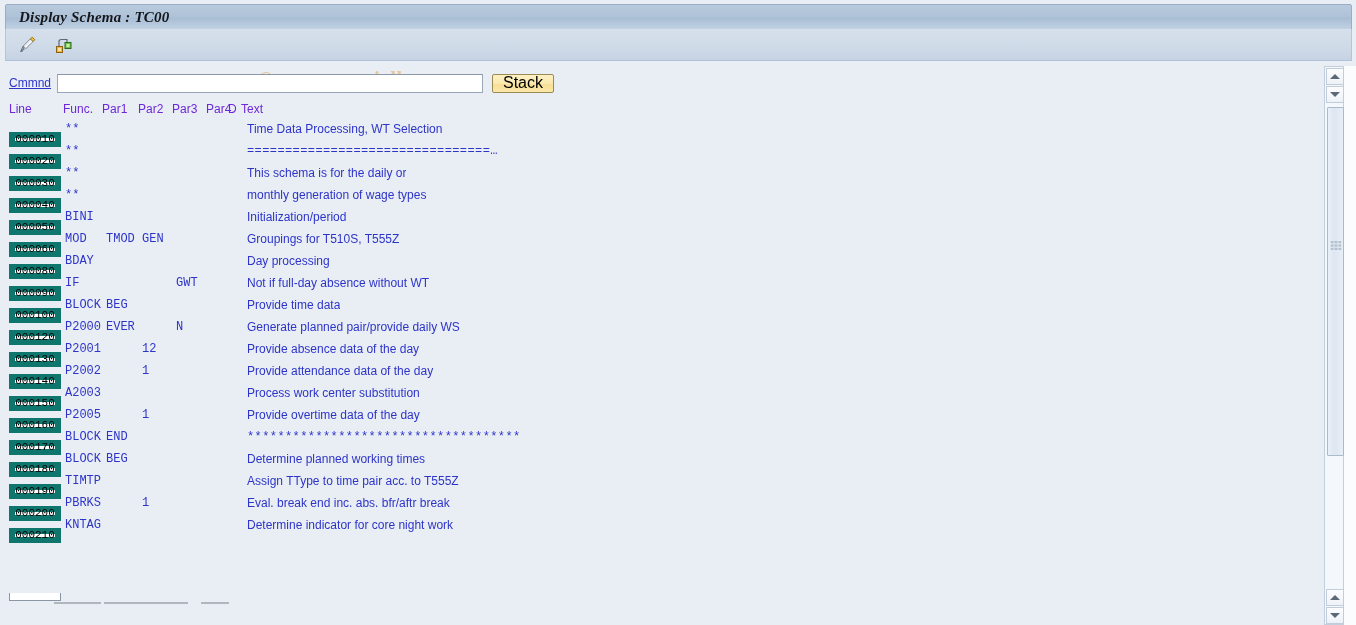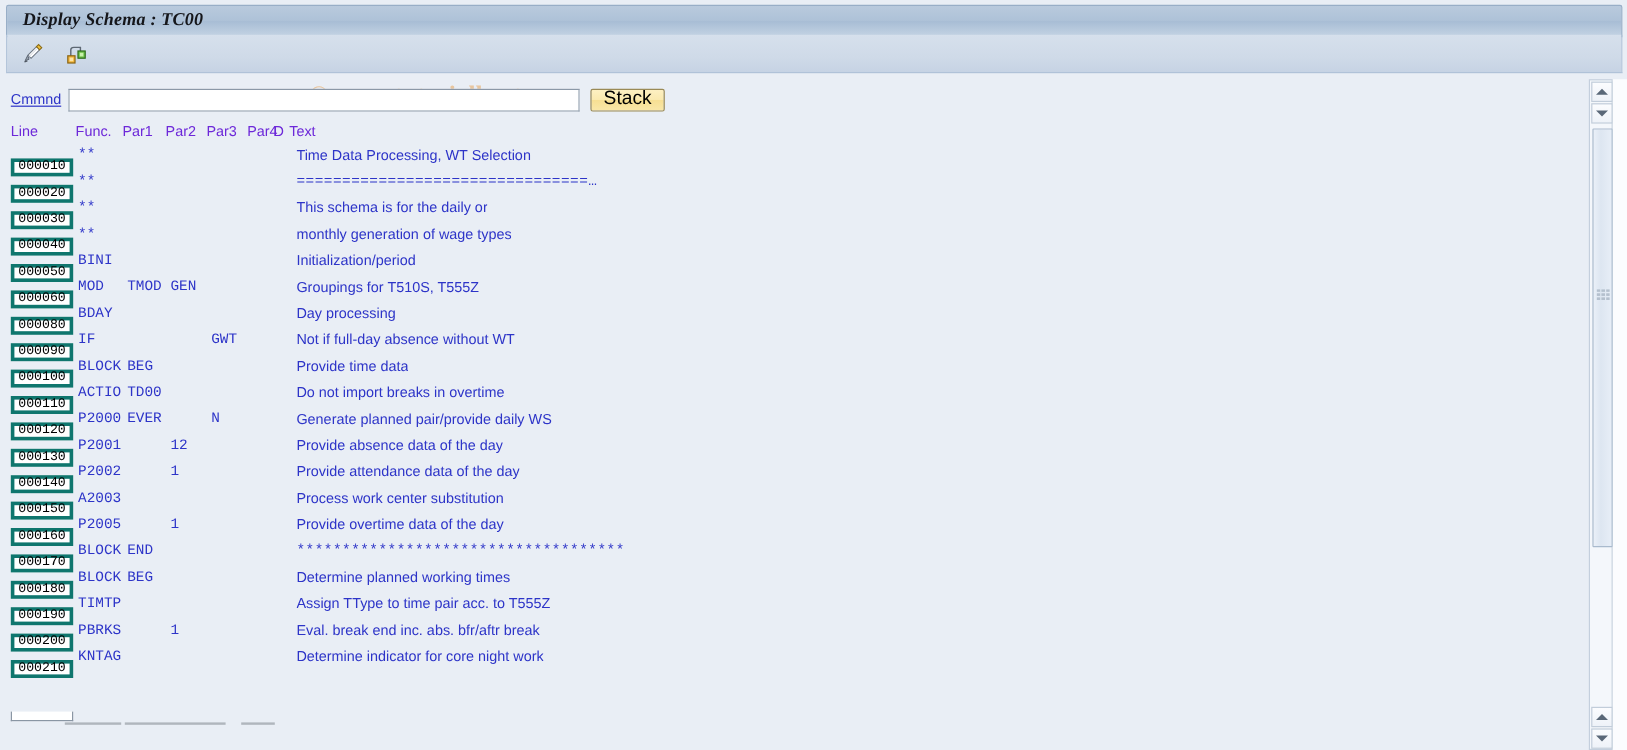--- a/index.html
+++ b/index.html
@@ -91,21 +91,21 @@
   .ghead .c-d{width:13px;}
   .ghead .c-text{}
 
   .grow{
     height:22px;display:flex;align-items:center;
     font-family:"Liberation Mono","DejaVu Sans Mono",monospace;font-size:12px;
     color:#2d34c8;white-space:pre;
   }
   .lineno{
     width:52px;height:15px;margin-left:9px;margin-right:4px;
-    background:#ffffff;border:3px solid #0f766e;
+    background:#ffffff;border:6px solid #0f766e;
     font-family:"Liberation Mono","DejaVu Sans Mono",monospace;font-size:11px;
     color:#000;display:flex;align-items:center;justify-content:center;
     box-sizing:border-box;cursor:text;margin-top:20px;
   }
   .fld{
     font-family:"Liberation Mono","DejaVu Sans Mono",monospace;
     font-size:12px;color:#2d34c8;white-space:pre;overflow:hidden;
   }
   .f-func{width:41px;}
   .f-p1{width:36px;}
@@ -222,21 +222,20 @@
     <div id="rows">
         <div class="grow"><div class="lineno">000010</div><span class="fld f-func">**</span><span class="fld f-p1"></span><span class="fld f-p2"></span><span class="fld f-p3"></span><span class="fld f-p4"></span><span class="fld f-d"></span><span class="fld f-text">Time Data Processing, WT Selection</span></div>
         <div class="grow"><div class="lineno">000020</div><span class="fld f-func">**</span><span class="fld f-p1"></span><span class="fld f-p2"></span><span class="fld f-p3"></span><span class="fld f-p4"></span><span class="fld f-d"></span><span class="fld f-text mono">================================…</span></div>
         <div class="grow"><div class="lineno">000030</div><span class="fld f-func">**</span><span class="fld f-p1"></span><span class="fld f-p2"></span><span class="fld f-p3"></span><span class="fld f-p4"></span><span class="fld f-d"></span><span class="fld f-text">This schema is for the daily or</span></div>
         <div class="grow"><div class="lineno">000040</div><span class="fld f-func">**</span><span class="fld f-p1"></span><span class="fld f-p2"></span><span class="fld f-p3"></span><span class="fld f-p4"></span><span class="fld f-d"></span><span class="fld f-text">monthly generation of wage types</span></div>
         <div class="grow"><div class="lineno">000050</div><span class="fld f-func">BINI</span><span class="fld f-p1"></span><span class="fld f-p2"></span><span class="fld f-p3"></span><span class="fld f-p4"></span><span class="fld f-d"></span><span class="fld f-text">Initialization/period</span></div>
         <div class="grow"><div class="lineno">000060</div><span class="fld f-func">MOD</span><span class="fld f-p1">TMOD</span><span class="fld f-p2">GEN</span><span class="fld f-p3"></span><span class="fld f-p4"></span><span class="fld f-d"></span><span class="fld f-text">Groupings for T510S, T555Z</span></div>
         <div class="grow"><div class="lineno">000080</div><span class="fld f-func">BDAY</span><span class="fld f-p1"></span><span class="fld f-p2"></span><span class="fld f-p3"></span><span class="fld f-p4"></span><span class="fld f-d"></span><span class="fld f-text">Day processing</span></div>
         <div class="grow"><div class="lineno">000090</div><span class="fld f-func">IF</span><span class="fld f-p1"></span><span class="fld f-p2"></span><span class="fld f-p3">GWT</span><span class="fld f-p4"></span><span class="fld f-d"></span><span class="fld f-text">Not if full-day absence without WT</span></div>
         <div class="grow"><div class="lineno">000100</div><span class="fld f-func">BLOCK</span><span class="fld f-p1">BEG</span><span class="fld f-p2"></span><span class="fld f-p3"></span><span class="fld f-p4"></span><span class="fld f-d"></span><span class="fld f-text">Provide time data</span></div>
-        <div class="grow"><div class="lineno">000110</div><span class="fld f-func">ACTIO</span><span class="fld f-p1">TD00</span><span class="fld f-p2"></span><span class="fld f-p3"></span><span class="fld f-p4"></span><span class="fld f-d"></span><span class="fld f-text">Do not import breaks in overtime</span></div>
         <div class="grow"><div class="lineno">000120</div><span class="fld f-func">P2000</span><span class="fld f-p1">EVER</span><span class="fld f-p2"></span><span class="fld f-p3">N</span><span class="fld f-p4"></span><span class="fld f-d"></span><span class="fld f-text">Generate planned pair/provide daily WS</span></div>
         <div class="grow"><div class="lineno">000130</div><span class="fld f-func">P2001</span><span class="fld f-p1"></span><span class="fld f-p2">12</span><span class="fld f-p3"></span><span class="fld f-p4"></span><span class="fld f-d"></span><span class="fld f-text">Provide absence data of the day</span></div>
         <div class="grow"><div class="lineno">000140</div><span class="fld f-func">P2002</span><span class="fld f-p1"></span><span class="fld f-p2">1</span><span class="fld f-p3"></span><span class="fld f-p4"></span><span class="fld f-d"></span><span class="fld f-text">Provide attendance data of the day</span></div>
         <div class="grow"><div class="lineno">000150</div><span class="fld f-func">A2003</span><span class="fld f-p1"></span><span class="fld f-p2"></span><span class="fld f-p3"></span><span class="fld f-p4"></span><span class="fld f-d"></span><span class="fld f-text">Process work center substitution</span></div>
         <div class="grow"><div class="lineno">000160</div><span class="fld f-func">P2005</span><span class="fld f-p1"></span><span class="fld f-p2">1</span><span class="fld f-p3"></span><span class="fld f-p4"></span><span class="fld f-d"></span><span class="fld f-text">Provide overtime data of the day</span></div>
         <div class="grow"><div class="lineno">000170</div><span class="fld f-func">BLOCK</span><span class="fld f-p1">END</span><span class="fld f-p2"></span><span class="fld f-p3"></span><span class="fld f-p4"></span><span class="fld f-d"></span><span class="fld f-text mono">************************************</span></div>
         <div class="grow"><div class="lineno">000180</div><span class="fld f-func">BLOCK</span><span class="fld f-p1">BEG</span><span class="fld f-p2"></span><span class="fld f-p3"></span><span class="fld f-p4"></span><span class="fld f-d"></span><span class="fld f-text">Determine planned working times</span></div>
         <div class="grow"><div class="lineno">000190</div><span class="fld f-func">TIMTP</span><span class="fld f-p1"></span><span class="fld f-p2"></span><span class="fld f-p3"></span><span class="fld f-p4"></span><span class="fld f-d"></span><span class="fld f-text">Assign TType to time pair acc. to T555Z</span></div>
         <div class="grow"><div class="lineno">000200</div><span class="fld f-func">PBRKS</span><span class="fld f-p1"></span><span class="fld f-p2">1</span><span class="fld f-p3"></span><span class="fld f-p4"></span><span class="fld f-d"></span><span class="fld f-text">Eval. break end inc. abs. bfr/aftr break</span></div>
         <div class="grow"><div class="lineno">000210</div><span class="fld f-func">KNTAG</span><span class="fld f-p1"></span><span class="fld f-p2"></span><span class="fld f-p3"></span><span class="fld f-p4"></span><span class="fld f-d"></span><span class="fld f-text">Determine indicator for core night work</span></div>

